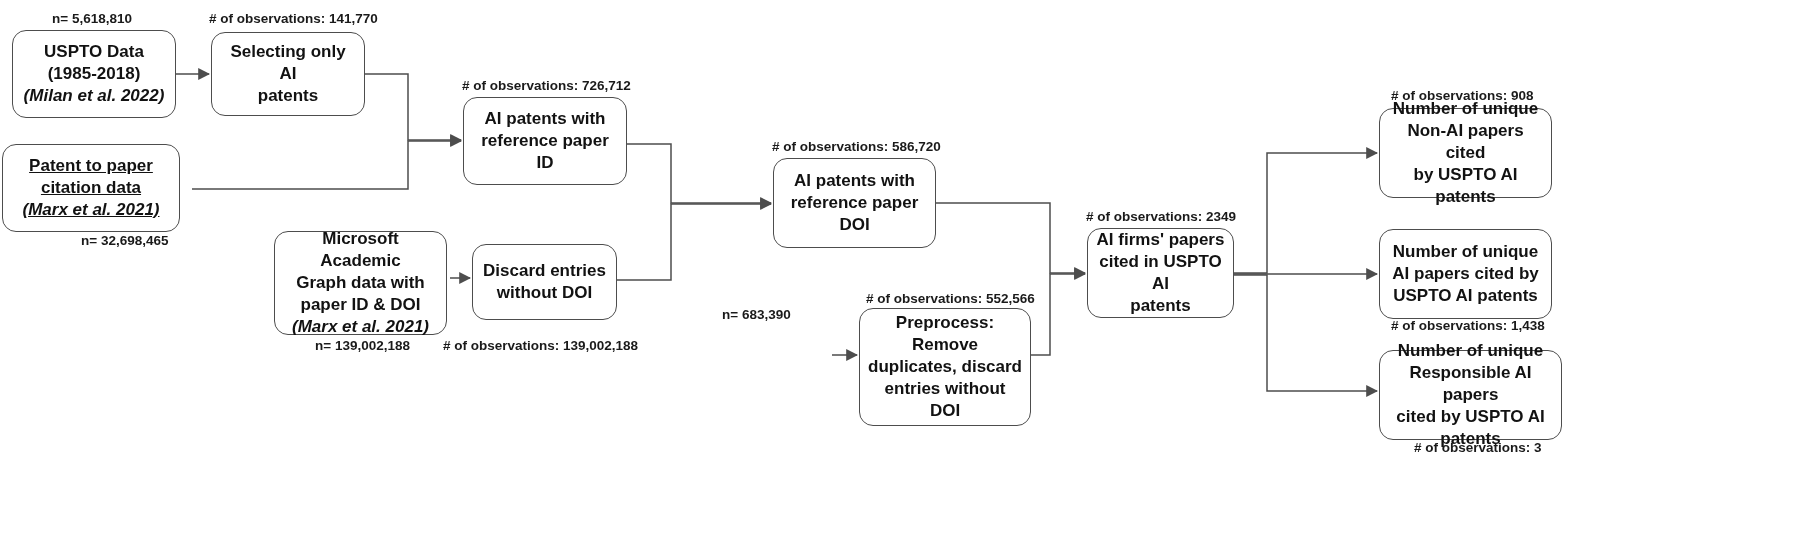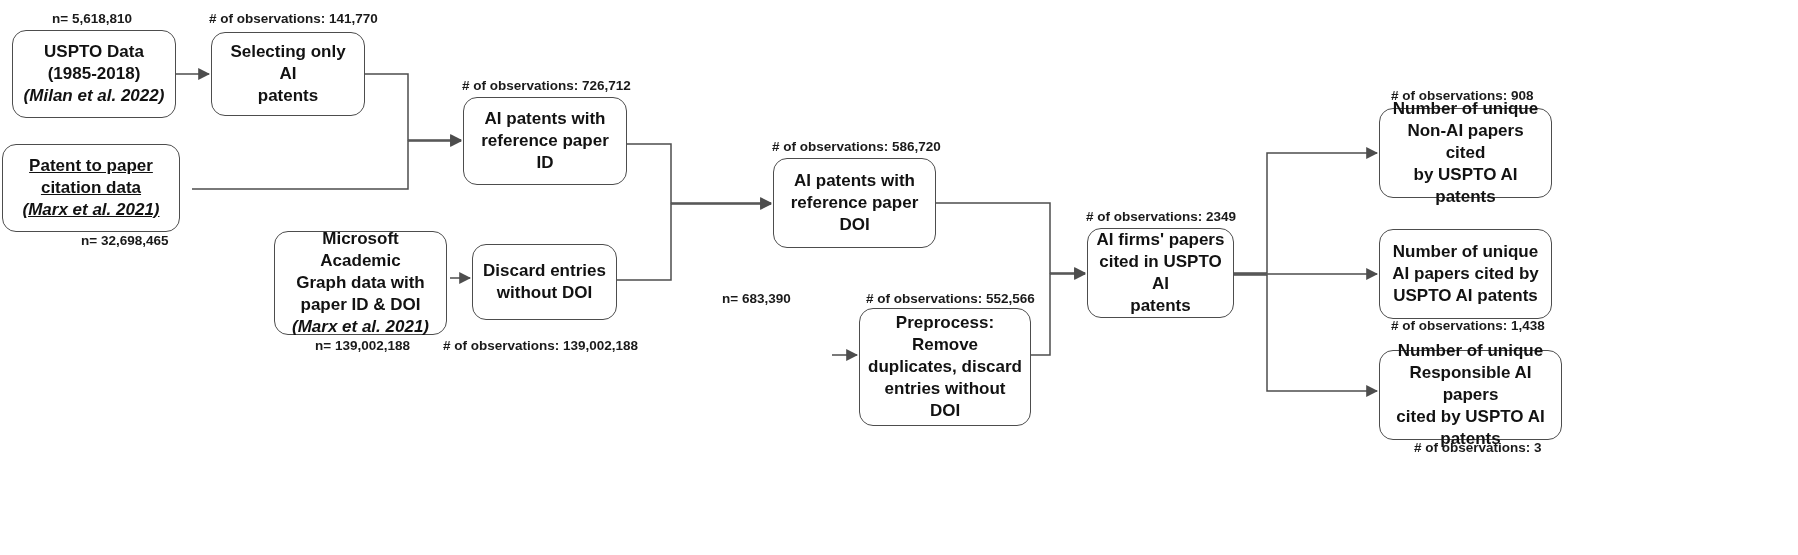--- a/index.html
+++ b/index.html
@@ -89,21 +89,21 @@
     </g>
   </svg>
 
   <div class="caption" style="left:52px; top:11px;">n= 5,618,810</div>
   <div class="caption" style="left:209px; top:11px;"># of observations: 141,770</div>
   <div class="caption" style="left:40px; top:233px;margin-left:41px;">n= 32,698,465</div>
   <div class="caption" style="left:462px; top:78px;"># of observations: 726,712</div>
   <div class="caption" style="left:315px; top:338px;">n= 139,002,188</div>
   <div class="caption" style="left:443px; top:338px;"># of observations: 139,002,188</div>
   <div class="caption" style="left:772px; top:139px;"># of observations: 586,720</div>
-  <div class="caption" style="left:722px; top:291px;">n= 683,390</div>
+  <div class="caption" style="left:722px; top:307px;">n= 683,390</div>
   <div class="caption" style="left:866px; top:291px;"># of observations: 552,566</div>
   <div class="caption" style="left:1086px; top:209px;"># of observations: 2349</div>
   <div class="caption" style="left:1391px; top:88px;"># of observations: 908</div>
   <div class="caption" style="left:1391px; top:318px;"># of observations: 1,438</div>
   <div class="caption" style="left:1414px; top:440px;"># of observations: 3</div>
 
   <div class="node" style="left:12px; top:30px; width:164px; height:88px;">
     <div>
       <span class="ln">USPTO Data</span>
       <span class="ln">(1985-2018)</span>

